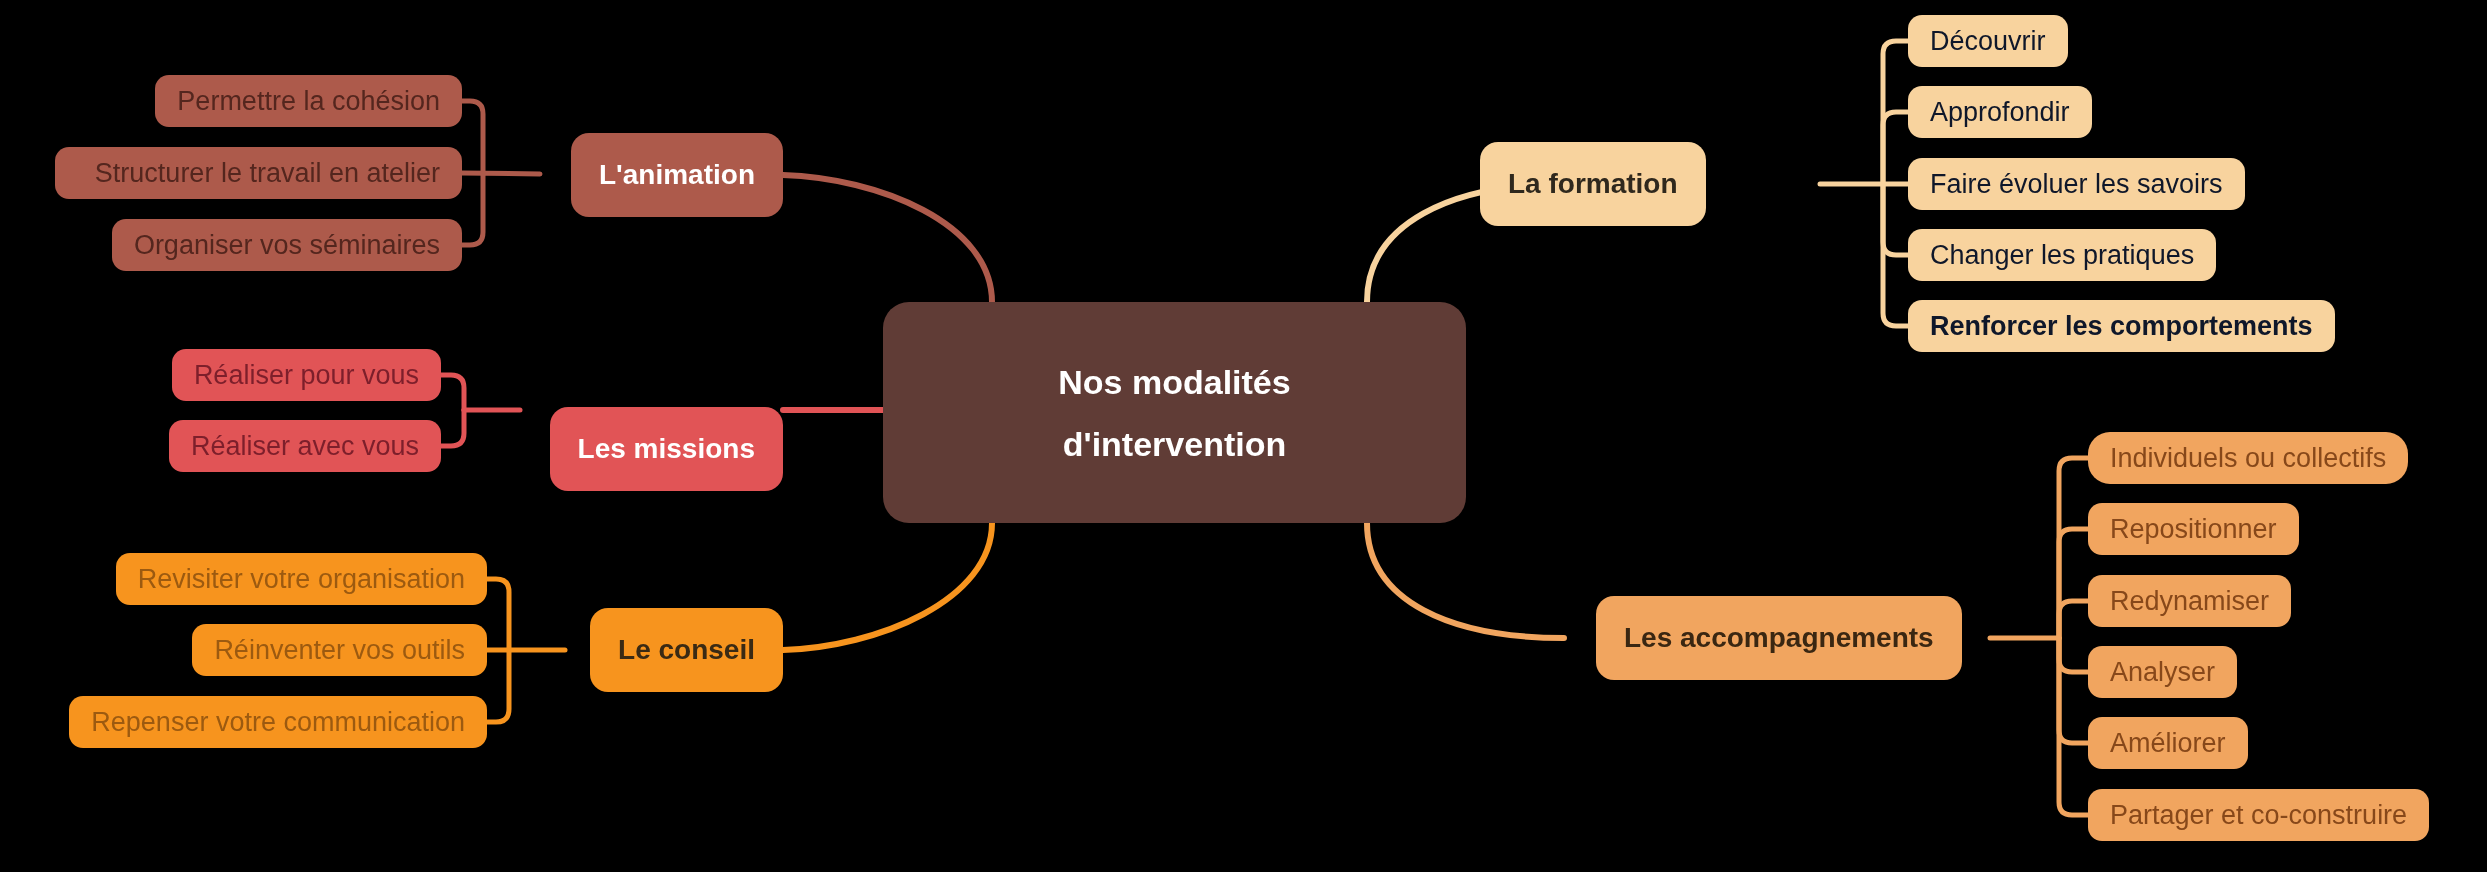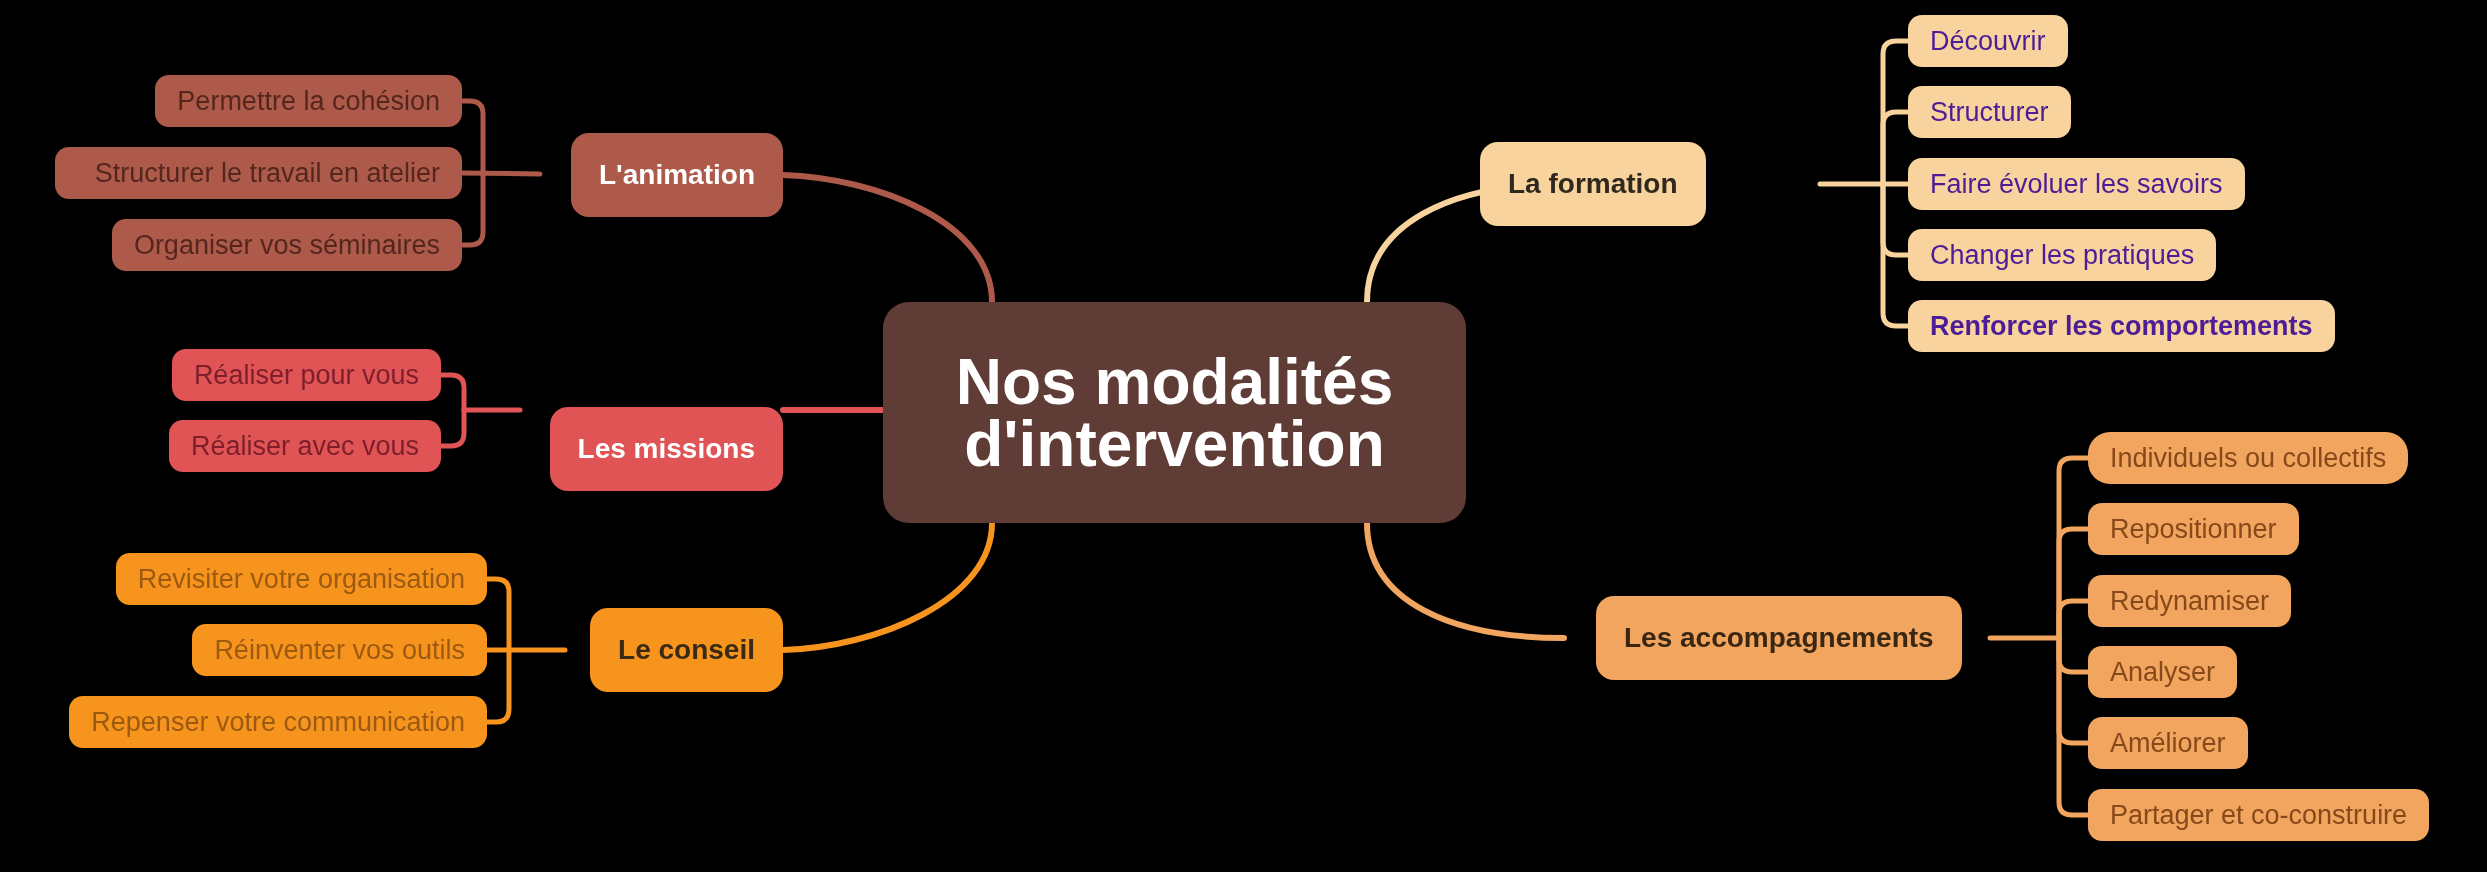--- a/index.html
+++ b/index.html
@@ -20,36 +20,36 @@
     height:52px;padding:0 22px;border-radius:14px;
     font-size:27px;font-weight:normal;
   }
   .parent{
     height:84px;padding:0 28px;border-radius:18px;
     font-size:28px;font-weight:bold;
   }
   .central{
     left:883px;top:302px;width:583px;height:221px;
     border-radius:26px;background:#603c36;color:#ffffff;
-    font-size:64px;font-weight:bold;
+    font-size:34px;font-weight:bold;
     flex-direction:column;line-height:62px;
   }
   
   .animation{background:#ad5a4b;}
   .parent.animation{color:#ffffff;}
   .child.animation{color:#54261e;}
   .missions{background:#e15456;}
   .parent.missions{color:#ffffff;}
   .child.missions{color:#7d1f2b;}
   .conseil{background:#f7941e;}
   .parent.conseil{color:#3a2a14;}
   .child.conseil{color:#9c5a10;}
   .formation{background:#f8d39e;}
   .parent.formation{color:#2f281d;}
-  .child.formation{color:#4c1d95;}
+  .child.formation{color:#0f172a;}
   .accomp{background:#f1a55f;}
   .parent.accomp{color:#3a2712;margin-left:32px;}
   .child.accomp{color:#87481a;}
 </style>
 </head>
 <body>
 
 <div id="canvas">
 
   <svg id="wires" width="2487" height="872" viewBox="0 0 2487 872">
@@ -137,21 +137,21 @@
     <span>Repenser votre communication</span>
   </div>
 
   <div class="node parent formation" style="left:1480px;top:142px;">
     <span>La formation</span>
   </div>
   <div class="node child formation" style="left:1908px;top:15px;">
     <span>Découvrir</span>
   </div>
   <div class="node child formation" style="left:1908px;top:86px;">
-    <span>Structurer</span>
+    <span>Approfondir</span>
   </div>
   <div class="node child formation" style="left:1908px;top:158px;">
     <span>Faire évoluer les savoirs</span>
   </div>
   <div class="node child formation" style="left:1908px;top:229px;">
     <span>Changer les pratiques</span>
   </div>
   <div class="node child formation" style="left:1908px;top:300px;font-weight:bold;">
     <span>Renforcer les comportements</span>
   </div>

